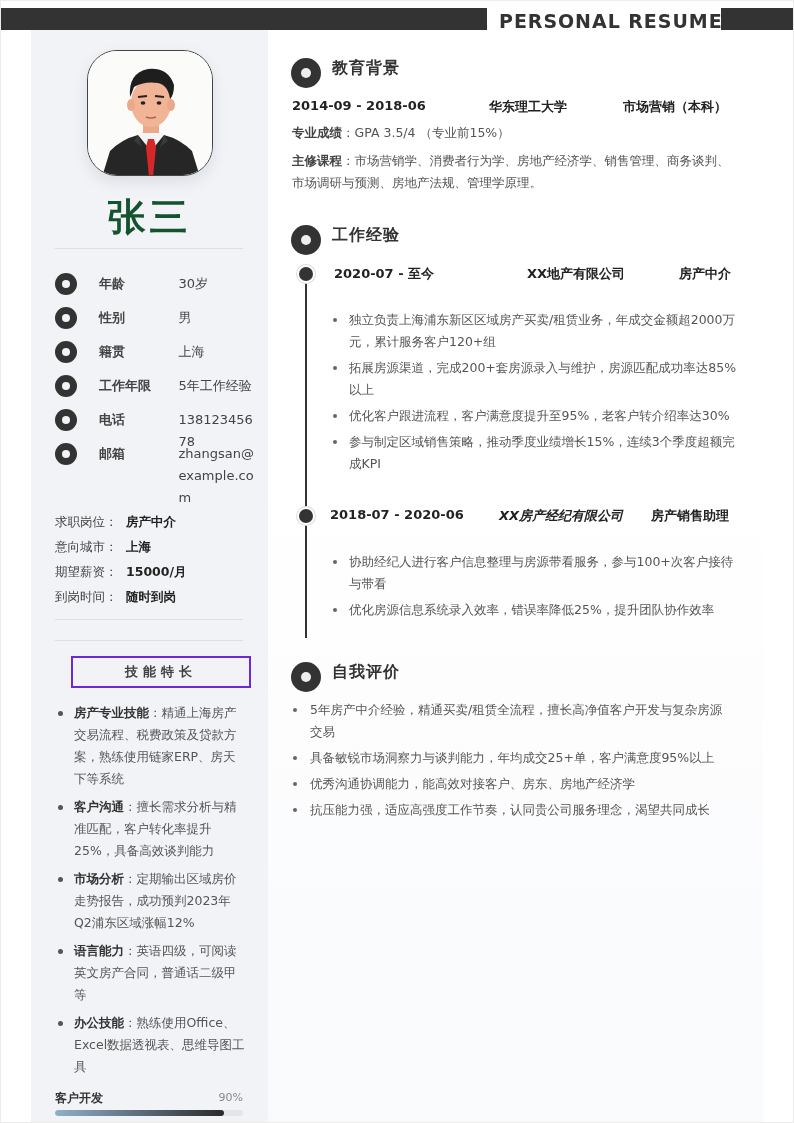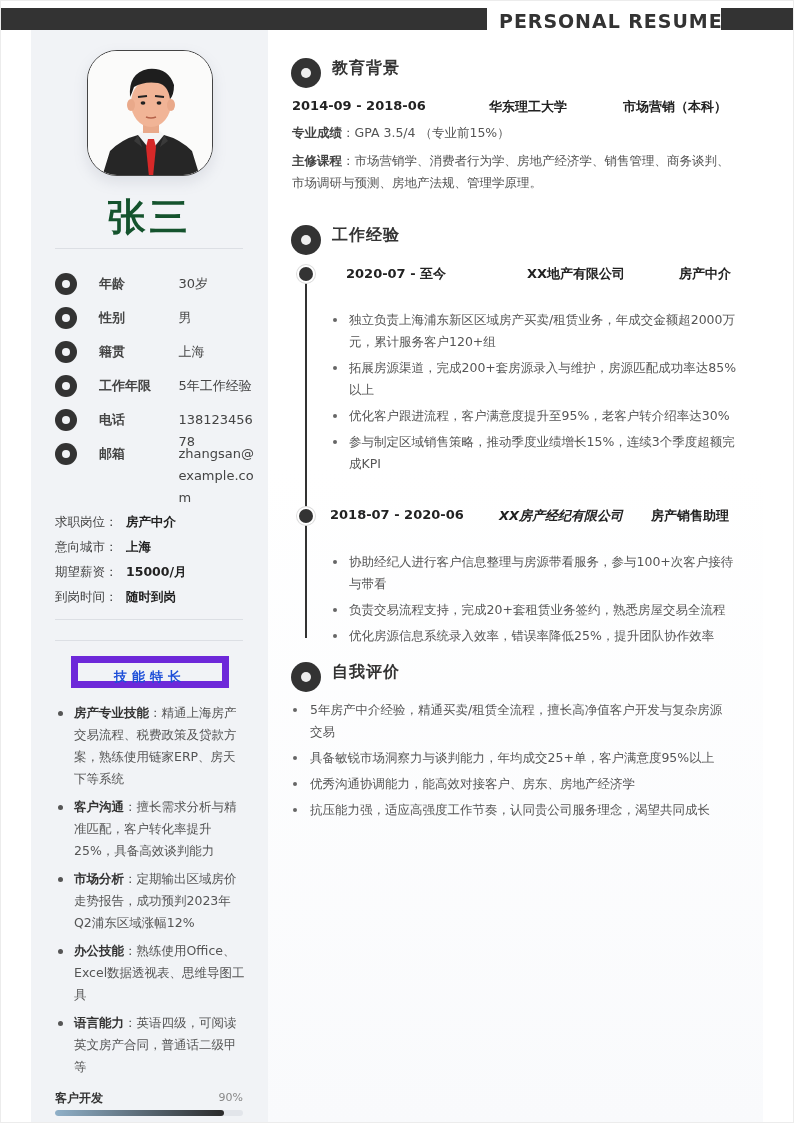--- a/index.html
+++ b/index.html
@@ -24,21 +24,21 @@
   .ring-sm { width: 22px; height: 22px; border-radius: 50%; background: #333; position: relative; flex: 0 0 22px; margin-top: -2px; }
   .ring-sm::after { content: ""; position: absolute; left: 7px; top: 7px; width: 8px; height: 8px; border-radius: 50%; background: #f1f3f6; }
   .info-label { width: 74px; margin-left: 10px; font-size: 13px; font-weight: bold; color: #444; line-height: 18px; }
   .info-value { width: 84px; font-size: 13px; color: #444; line-height: 22px; margin-top: -2px; word-break: break-all; }
 
   .job-list { position: absolute; left: 24px; top: 482px; width: 190px; }
   .job-row { display: flex; height: 25px; font-size: 12.5px; line-height: 20px; }
   .job-label { width: 71px; color: #444; font-weight: normal; }
   .job-value { font-weight: bold; color: #222; }
 
-  .skills-title { position: absolute; left: 40px; top: 626px; width: 158px; height: 32px; border: 7px solid #6d28d9; text-align: center; line-height: 28px; font-size: 13px; font-weight: bold; letter-spacing: 5px; color: #1d4ed8; }
+  .skills-title { position: absolute; left: 40px; top: 626px; width: 180px; height: 32px; border: 2px solid #6d28d9; text-align: center; line-height: 28px; font-size: 13px; font-weight: bold; letter-spacing: 5px; color: #404040; }
 
   .skills-list { position: absolute; left: 24px; top: 672px; width: 190px; list-style: none; }
   .skills-list li { position: relative; padding-left: 19px; font-size: 12.5px; line-height: 22px; color: #555; margin-bottom: 6px; }
   .skills-list li::before { content: ""; position: absolute; left: 3px; top: 9px; width: 5px; height: 5px; border-radius: 50%; background: #555; }
   .skills-list .sk-name { font-weight: bold; color: #333; }
 
   .progress-wrap { position: absolute; left: 24px; top: 1060px; width: 188px; }
   .progress-head { display: flex; justify-content: space-between; font-size: 12px; line-height: 16px; }
   .progress-label { font-weight: bold; color: #333; }
   .progress-pct { color: #888; font-size: 11px; }
@@ -166,22 +166,22 @@
 
     <div class="divider" style="top:589px;"></div>
     <div class="divider" style="top:610px;"></div>
 
     <div class="skills-title">技能特长</div>
 
     <ul class="skills-list">
       <li><span class="sk-name">房产专业技能</span><span>：</span><span>精通上海房产交易流程、税费政策及贷款方案，熟练使用链家ERP、房天下等系统</span></li>
       <li><span class="sk-name">客户沟通</span><span>：</span><span>擅长需求分析与精准匹配，客户转化率提升25%，具备高效谈判能力</span></li>
       <li><span class="sk-name">市场分析</span><span>：</span><span>定期输出区域房价走势报告，成功预判2023年Q2浦东区域涨幅12%</span></li>
+      <li><span class="sk-name">语言能力</span><span>：</span><span>英语四级，可阅读英文房产合同，普通话二级甲等</span></li>
       <li><span class="sk-name">办公技能</span><span>：</span><span>熟练使用Office、Excel数据透视表、思维导图工具</span></li>
-      <li><span class="sk-name">语言能力</span><span>：</span><span>英语四级，可阅读英文房产合同，普通话二级甲等</span></li>
     </ul>
 
     <div class="progress-wrap">
       <div class="progress-head">
         <span class="progress-label">客户开发</span>
         <span class="progress-pct">90%</span>
       </div>
       <div class="progress-track">
         <div class="progress-fill" style="width:90%;"></div>
       </div>
@@ -208,40 +208,39 @@
 
     <div class="section-head" style="top:195px;">
       <span class="ring-lg"></span>
       <span class="section-title">工作经验</span>
     </div>
 
     <div class="timeline" style="top:244px; height:364px;"></div>
 
     <div class="tl-dot" style="top:237px;"></div>
     <div class="job-head" style="top:235px;">
-      <span style="left:16px;">2020-07 - 至今</span>
+      <span style="left:4px;">2020-07 - 至今</span>
       <span style="left:197px;">XX地产有限公司</span>
       <span style="left:349px;">房产中介</span>
     </div>
     <ul class="bullets" style="top:259px;">
       <li>独立负责上海浦东新区区域房产买卖/租赁业务，年成交金额超2000万元，累计服务客户120+组</li>
       <li>拓展房源渠道，完成200+套房源录入与维护，房源匹配成功率达85%以上</li>
       <li>优化客户跟进流程，客户满意度提升至95%，老客户转介绍率达30%</li>
       <li>参与制定区域销售策略，推动季度业绩增长15%，连续3个季度超额完成KPI</li>
     </ul>
 
     <div class="tl-dot" style="top:479px;"></div>
     <div class="job-head" style="top:477px;">
       <span style="left:0;">2018-07 - 2020-06</span>
       <span style="left:169px;font-style:italic;">XX房产经纪有限公司</span>
       <span style="left:321px;">房产销售助理</span>
     </div>
     <ul class="bullets" style="top:501px;">
       <li>协助经纪人进行客户信息整理与房源带看服务，参与100+次客户接待与带看</li>
-      <li>负责交易流程支持，完成20+套租赁业务签约，熟悉房屋交易全流程</li>
       <li>优化房源信息系统录入效率，错误率降低25%，提升团队协作效率</li>
     </ul>
 
     <div class="section-head" style="top:632px;">
       <span class="ring-lg"></span>
       <span class="section-title">自我评价</span>
     </div>
     <ul class="self-list" style="top:669px;">
       <li>5年房产中介经验，精通买卖/租赁全流程，擅长高净值客户开发与复杂房源交易</li>
       <li>具备敏锐市场洞察力与谈判能力，年均成交25+单，客户满意度95%以上</li>

